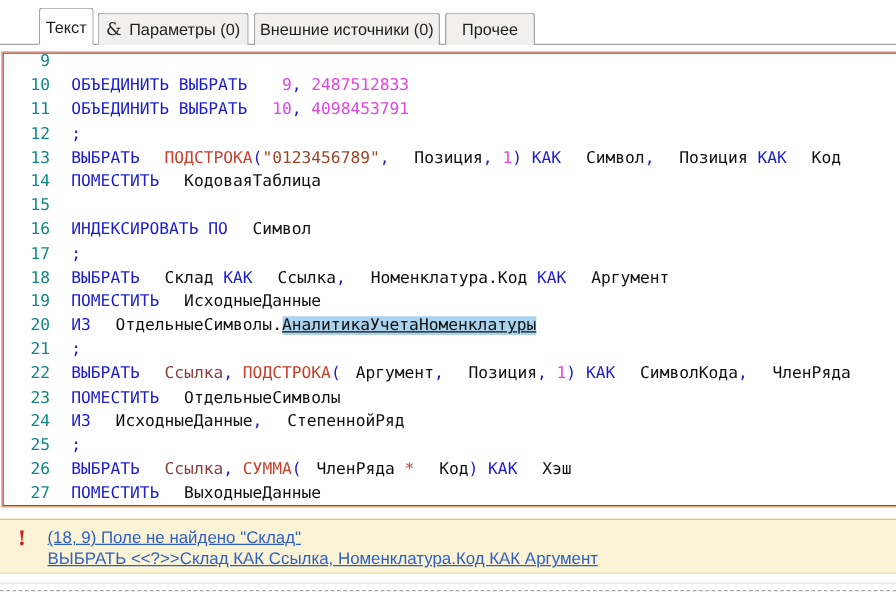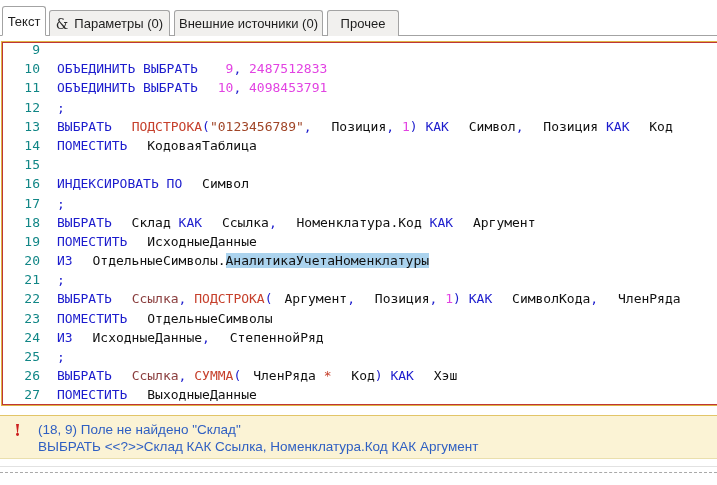--- a/index.html
+++ b/index.html
@@ -5,50 +5,50 @@
   html,body{margin:0;padding:0;background:#ffffff;}
   #screen{position:relative;width:717px;height:485px;background:#ffffff;overflow:hidden;
           font-family:"Liberation Sans",sans-serif;}
 
   
   .tabstrip{position:absolute;left:0;top:0;width:717px;height:36px;background:#ffffff;}
   .tabstrip-underline{position:absolute;left:0;top:35px;width:717px;height:1px;background:#a3a3a3;}
   .tab{position:absolute;bottom:0;height:26px;box-sizing:border-box;background:#f1f0ee;
        border:1px solid #a3a3a3;border-bottom:none;border-radius:3px 3px 0 0;
        display:flex;align-items:center;justify-content:center;gap:6px;
-       font-size:13px;color:#1e1e1e;cursor:default;}
+       font-size:13px;color:#1e1e1e;cursor:default;margin-left:29px;}
   .tab.active{background:#ffffff;height:30px;z-index:3;border-bottom:1px solid #ffffff;}
   .tab-amp{font-family:"DejaVu Serif",serif;font-size:14px;color:#2b2b2b;}
 
   
   .editor{position:absolute;left:1px;top:41px;width:728px;height:365px;box-sizing:border-box;
           border:1px solid #dfb345;}
   .editor-red{position:absolute;inset:0;border:1px solid #bf3636;background:#ffffff;overflow:hidden;}
   .code-lines{position:absolute;left:0;top:0;right:0;margin-top:-3px;
               font-family:"DejaVu Sans Mono","Liberation Mono",monospace;font-size:13px;}
   .cl{height:19.2px;line-height:19.2px;white-space:pre;display:flex;}
   .ln{display:inline-block;width:37px;text-align:right;color:#118686;flex:0 0 37px;}
   .ct{margin-left:17px;color:#101010;}
   .tok-kw{color:#1c1ccd;}
   .tok-pun{color:#1c1ccd;}
   .tok-fn{color:#c6402c;}
   .tok-op{color:#c6402c;}
   .tok-num{color:#e243e2;}
   .tok-str{color:#a04527;}
   .tok-id{color:#101010;padding-left:12px;}
   .tok-fld{color:#8a3e3e;}
-  .tok-sel{color:#101010;background:#abd3ee;}
+  .tok-sel{color:#101010;background:#abd3ee;text-decoration:underline;}
 
   
   .error-panel{position:absolute;left:0;top:415px;width:717px;height:44px;box-sizing:border-box;
                background:#fbf3d5;border-top:1px solid #e2c568;border-bottom:1px solid #eadfad;}
   .error-icon{position:absolute;left:14px;top:7px;color:#cc1f1f;font-weight:bold;font-size:16px;
               font-family:"DejaVu Serif",serif;line-height:16px;}
   .error-lines{position:absolute;left:38px;top:5px;font-size:13.5px;line-height:17px;}
-  .error-link{display:block;color:#2f5fc2;cursor:pointer;white-space:nowrap;}
+  .error-link{display:block;color:#2f5fc2;text-decoration:underline;cursor:pointer;white-space:nowrap;}
 
   
   .bottom-solid{position:absolute;left:0;top:466px;width:717px;height:1px;background:#e2e2e2;}
   .bottom-dashed{position:absolute;left:0;top:472px;width:717px;height:0;
                  border-top:1px dashed #a9a9a9;}
 </style>
 </head>
 <body>
 
 <div id="screen">

